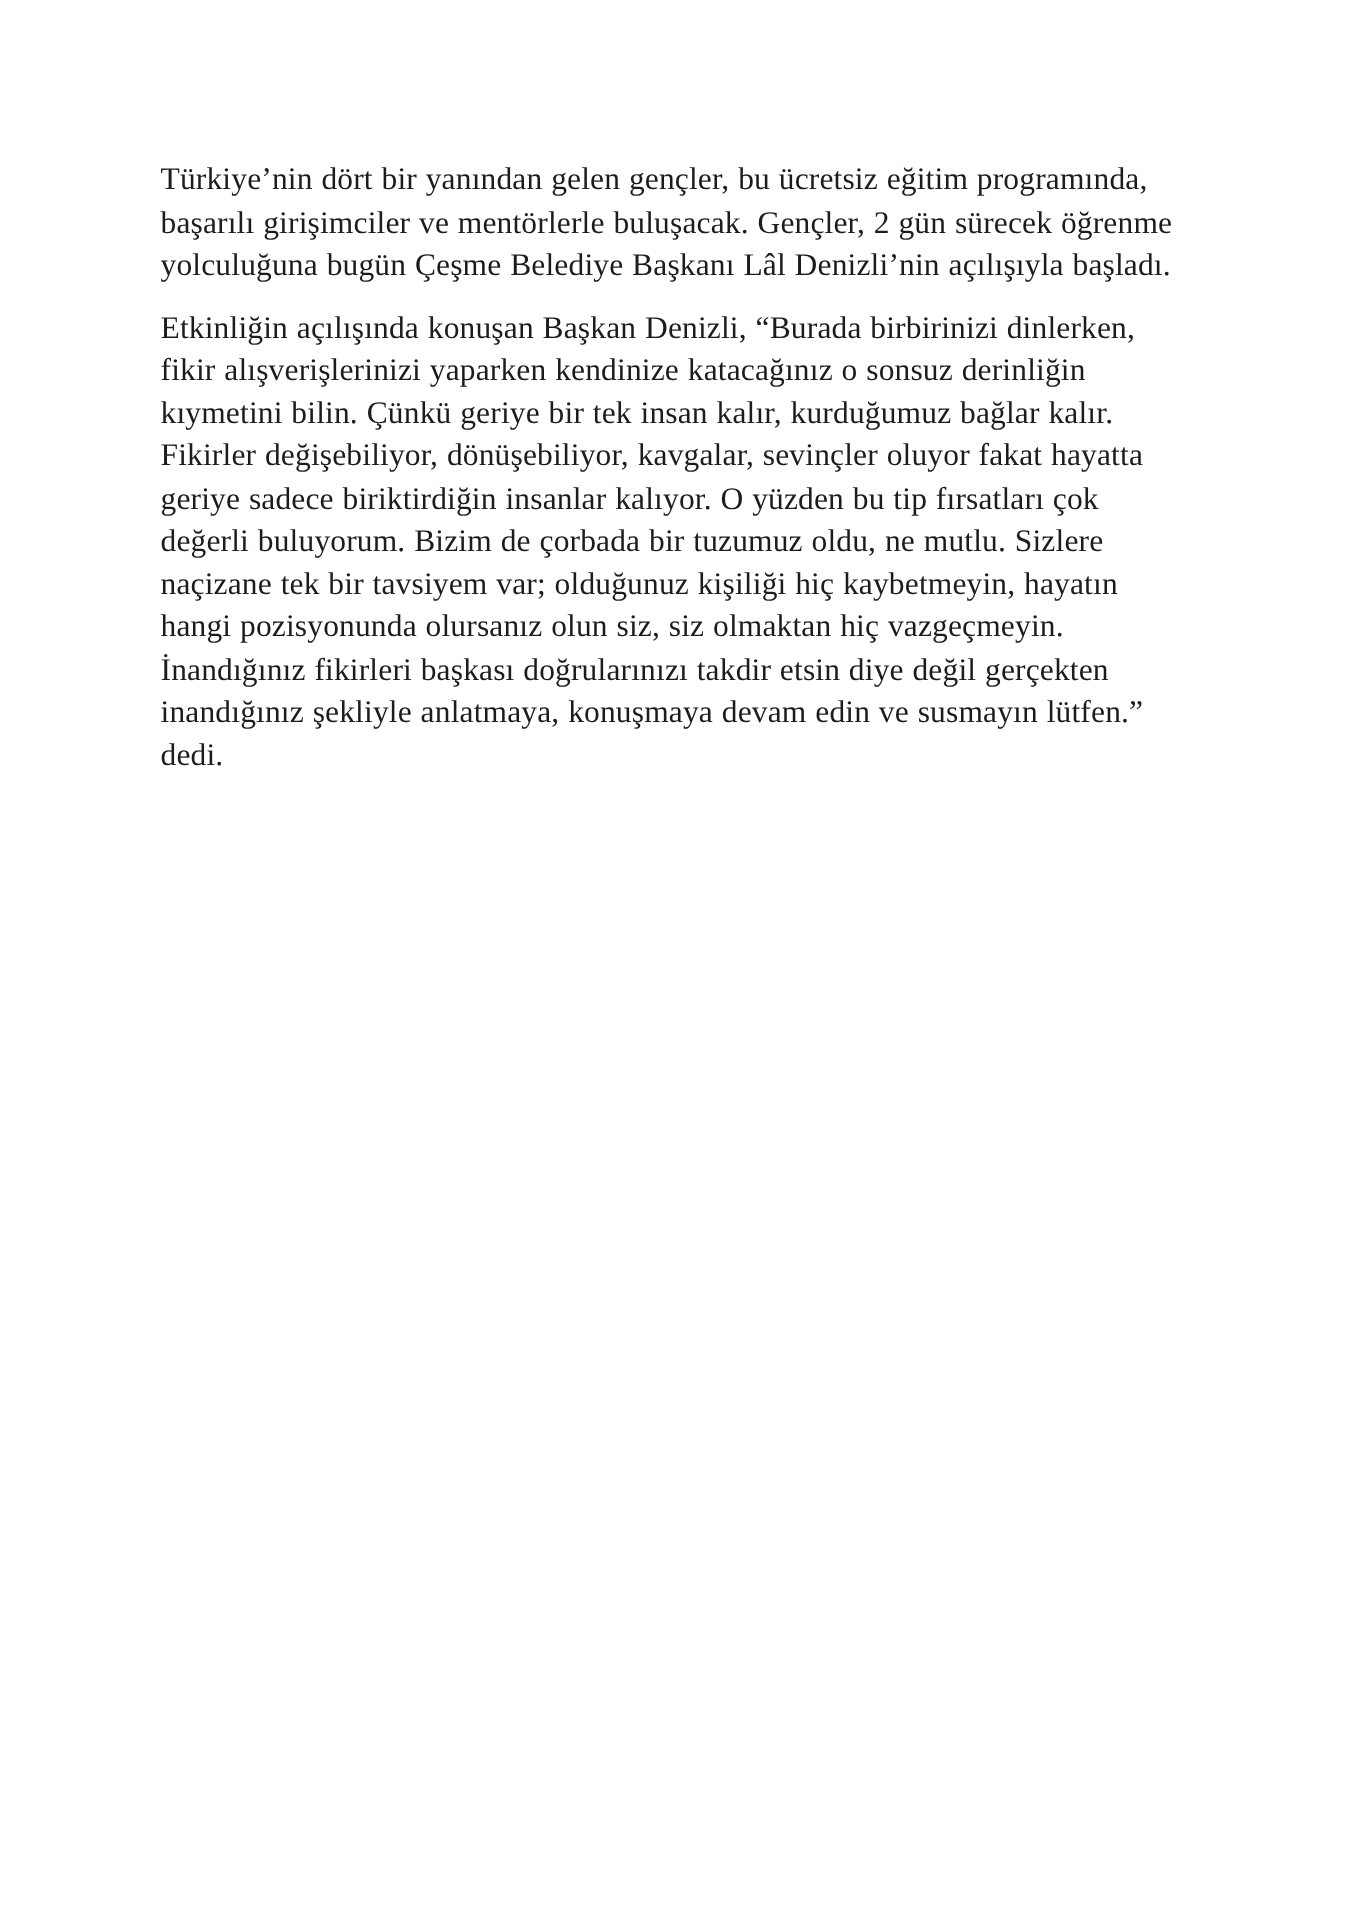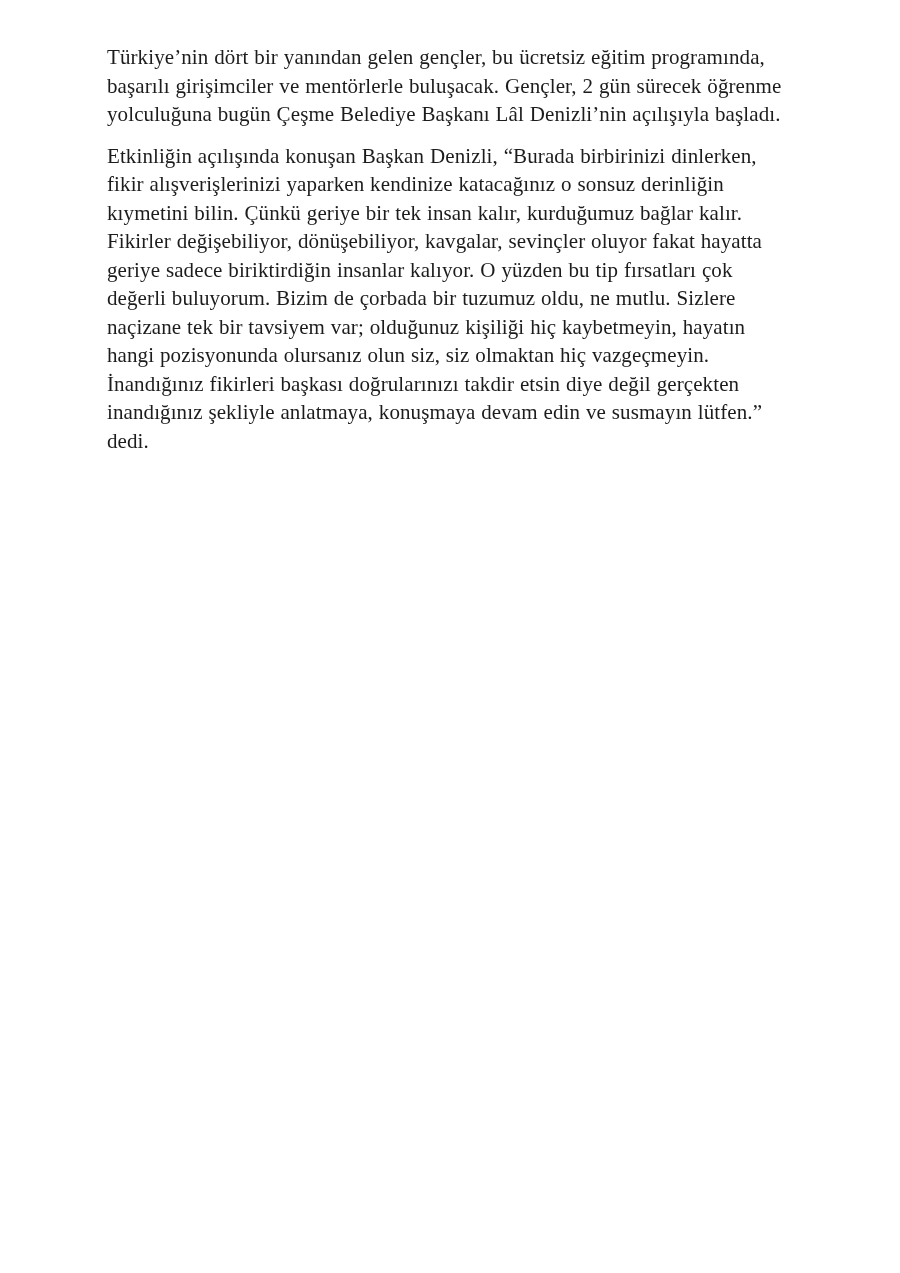--- a/index.html
+++ b/index.html
@@ -10,21 +10,21 @@
   body {
     width: 900px;
     height: 1273px;
     overflow: hidden;
     font-family: "Liberation Serif", "DejaVu Serif", serif;
   }
   .page {
     box-sizing: border-box;
     width: 900px;
     height: 1153px;
-    padding: 43px 103px 0 107px;
+    padding: 105px 103px 0 107px;
     background: #ffffff;
   }
   .para {
     margin: 0 0 13px 0;
     width: 690px;
     font-size: 21px;
     line-height: 28.5px;
     color: #1c1c1c;
     text-align: left;
     letter-spacing: 0.1px;

